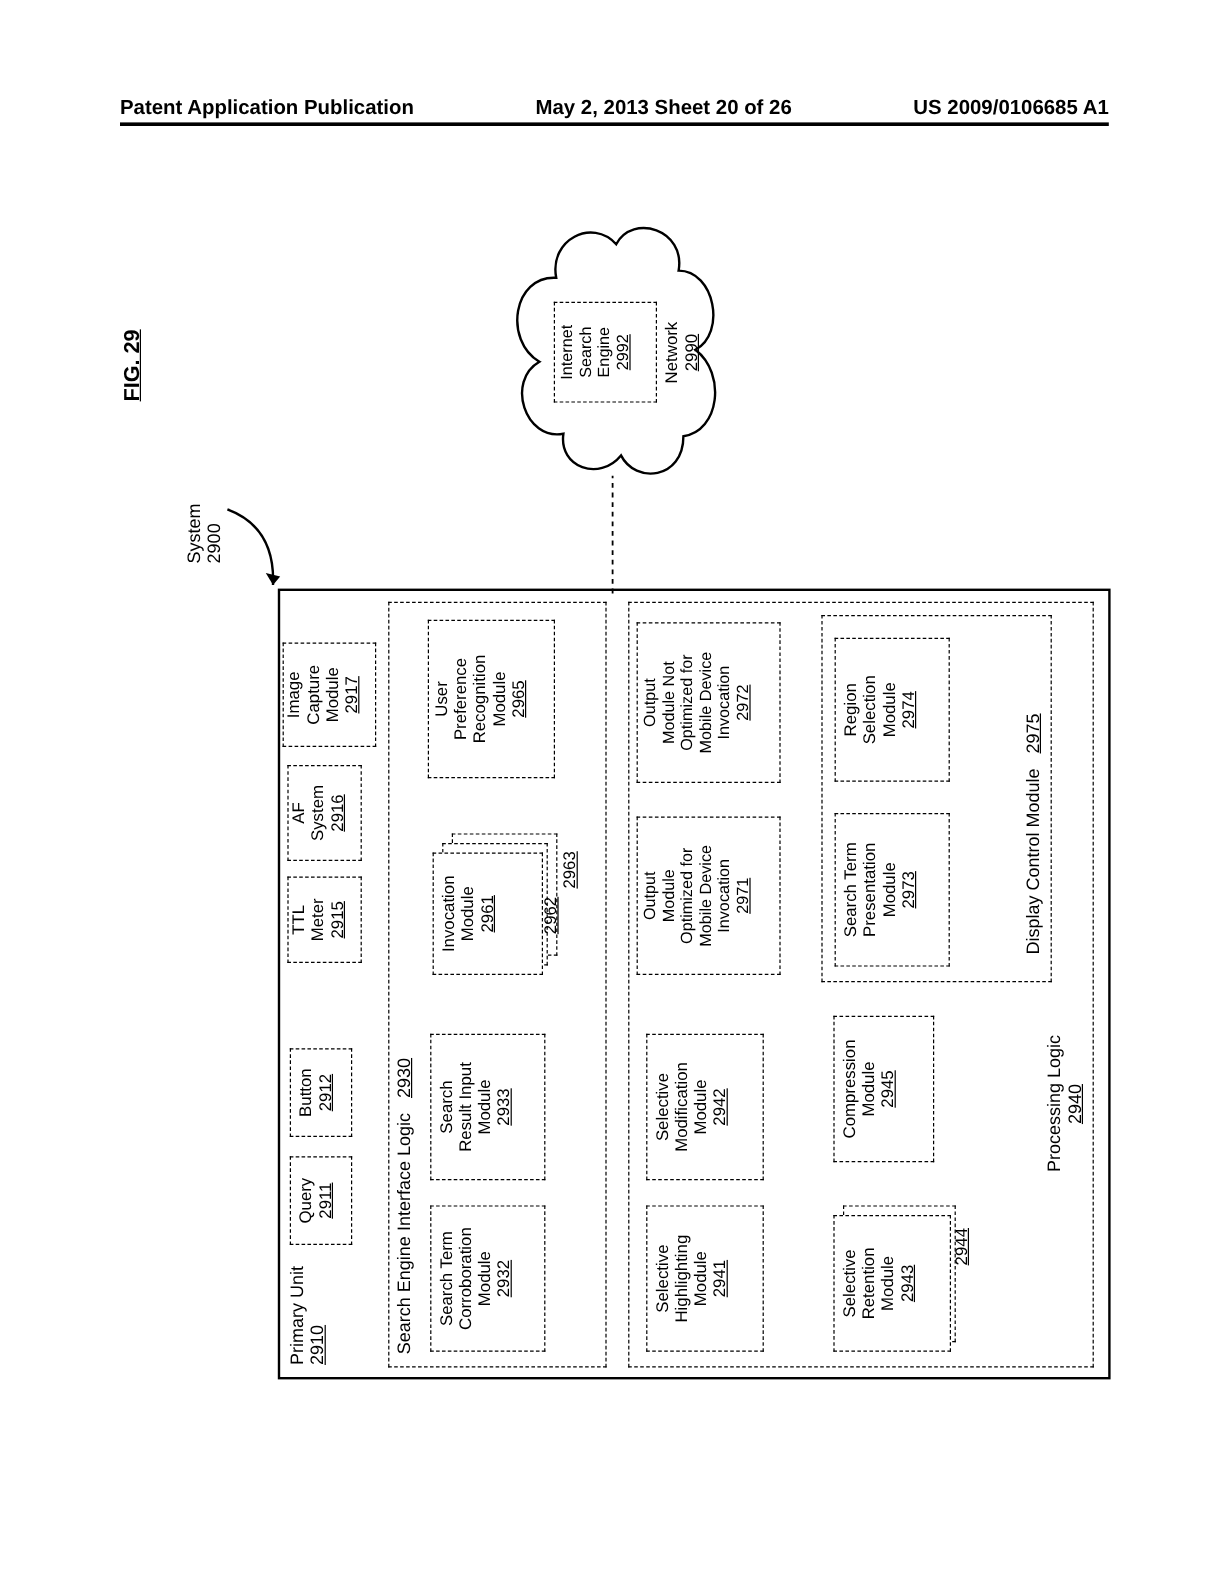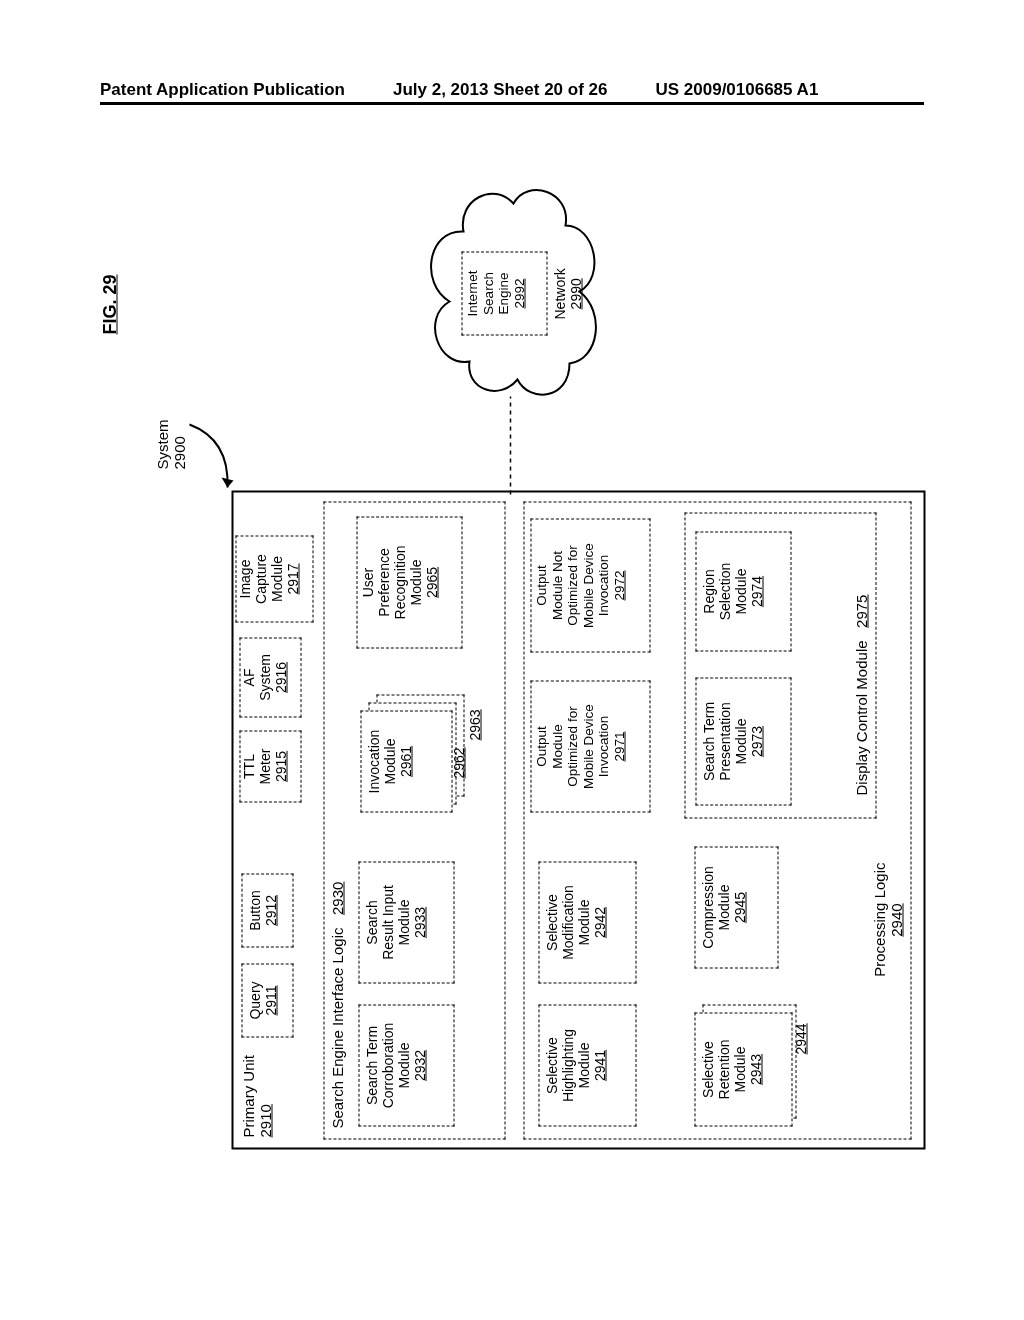--- a/index.html
+++ b/index.html
@@ -15,20 +15,21 @@
     position: relative;
     width: 1024px;
     height: 1320px;
   }
   .hdr {
     position: absolute;
     top: 80px;
     left: 100px;
     right: 100px;
     display: flex;
+    justify-content: space-between;
     font-weight: bold;
     font-size: 17px;
     gap: 48px;
   }
   .hdr-rule {
     position: absolute;
     top: 102px;
     left: 100px;
     right: 100px;
     border-top: 3px solid #000;
@@ -79,21 +80,21 @@
   .arrow-svg { position: absolute; overflow: visible; }
   .cloud { position: absolute; }
 </style>
 </head>
 <body>
 
 <div class="page">
 
   <div class="hdr">
     <span>Patent Application Publication</span>
-    <span>July 2, 2013  Sheet 20 of 26</span>
+    <span>May 2, 2013  Sheet 20 of 26</span>
     <span>US 2009/0106685 A1</span>
   </div>
   <div class="hdr-rule"></div>
 
   <div class="figwrap">
     <div class="fig">
 
       <div class="fig-title" style="left:815px; top:0px;">FIG. 29</div>
 
       <div class="sys-lbl" style="left:680px; top:55px;">

